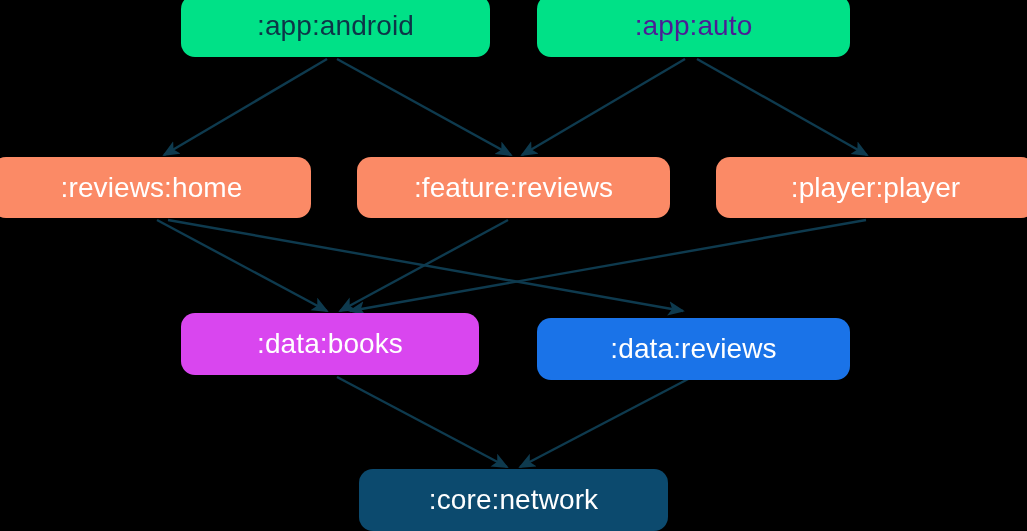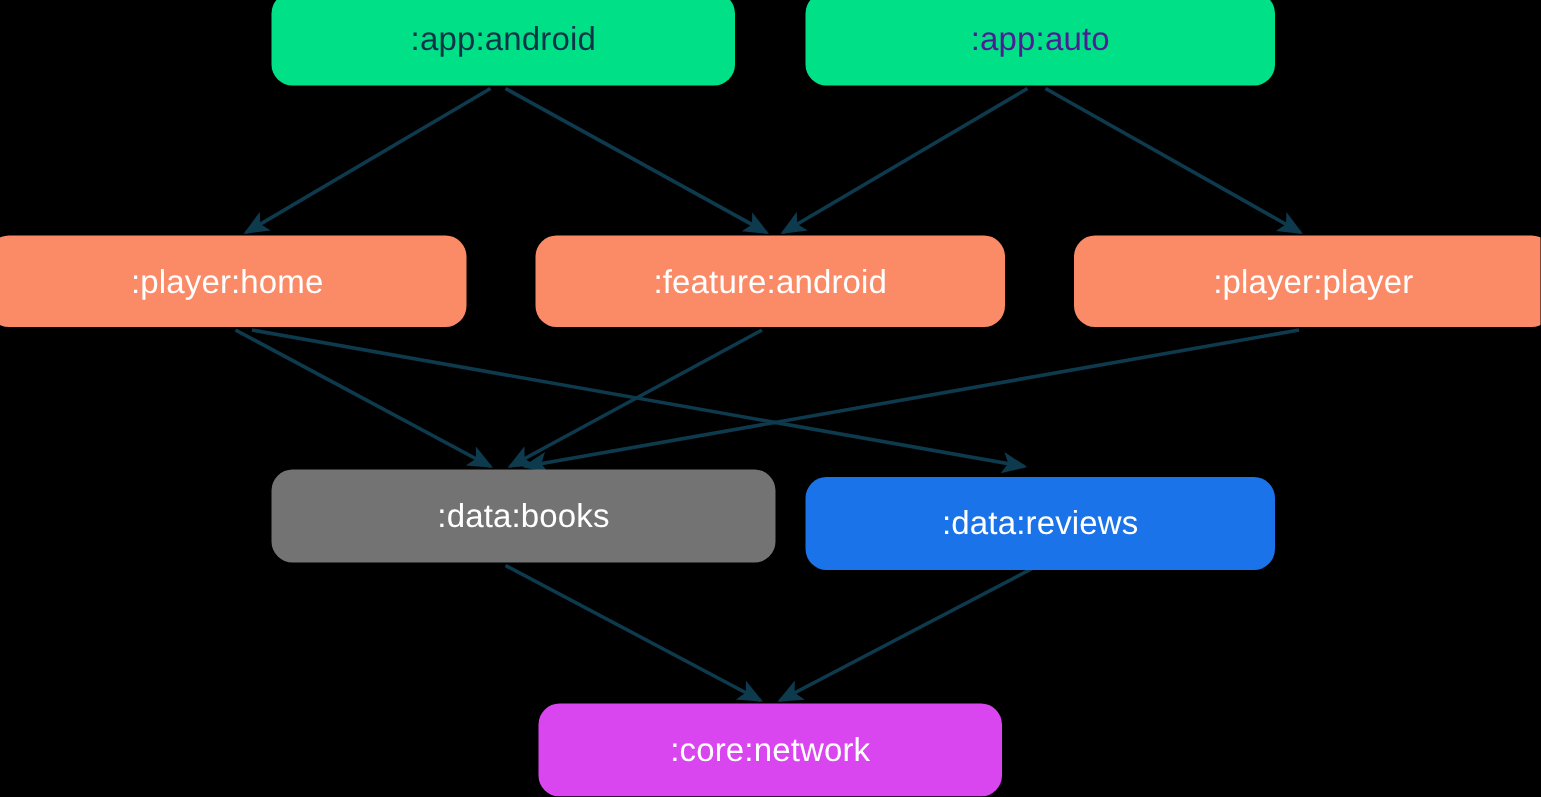--- a/index.html
+++ b/index.html
@@ -30,21 +30,21 @@
   .node {
     position: absolute;
     box-sizing: border-box;
     border-radius: 14px;
     display: flex;
     align-items: center;
     justify-content: center;
     z-index: 2;
   }
   .node-label {
-    font-size: 22px;
+    font-size: 28px;
     font-weight: 400;
     letter-spacing: 0.1px;
     white-space: nowrap;
     line-height: 1;
     user-select: none;
   }
 </style>
 </head>
 <body>
 
@@ -71,32 +71,32 @@
   </svg>
 
   <div id="nodes-group">
       <div class="node" style="left: 181px; top: -5px; width: 309px; height: 62px; background: rgb(0, 225, 135);">
         <span class="node-label" style="color: rgb(13, 53, 71);">:app:android</span>
       </div>
       <div class="node" style="left: 537px; top: -5px; width: 313px; height: 62px; background: rgb(0, 225, 135);">
         <span class="node-label" style="color: #4c1d95;">:app:auto</span>
       </div>
       <div class="node" style="left: -8px; top: 157px; width: 319px; height: 61px; background: rgb(251, 138, 102);">
-        <span class="node-label" style="color: rgb(255, 255, 255);">:player:home</span>
+        <span class="node-label" style="color: rgb(255, 255, 255);">:reviews:home</span>
       </div>
       <div class="node" style="left: 357px; top: 157px; width: 313px; height: 61px; background: rgb(251, 138, 102);">
-        <span class="node-label" style="color: rgb(255, 255, 255);">:feature:android</span>
+        <span class="node-label" style="color: rgb(255, 255, 255);">:feature:reviews</span>
       </div>
       <div class="node" style="left: 716px; top: 157px; width: 319px; height: 61px; background: rgb(251, 138, 102);">
         <span class="node-label" style="color: rgb(255, 255, 255);">:player:player</span>
       </div>
-      <div class="node" style="left: 181px; top: 313px; width: 336px; height: 62px; background: #737373; justify-content: center;">
+      <div class="node" style="left: 181px; top: 313px; width: 298px; height: 62px; background: #d946ef; justify-content: center;">
         <span class="node-label" style="color: rgb(255, 255, 255);">:data:books</span>
       </div>
       <div class="node" style="left: 537px; top: 318px; width: 313px; height: 62px; background: rgb(26, 115, 232);">
         <span class="node-label" style="color: rgb(255, 255, 255);">:data:reviews</span>
       </div>
-      <div class="node" style="left: 359px; top: 469px; width: 309px; height: 62px; background: #d946ef;">
+      <div class="node" style="left: 359px; top: 469px; width: 309px; height: 62px; background: #0c4a6e;">
         <span class="node-label" style="color: rgb(255, 255, 255);">:core:network</span>
       </div>
     </div>
 
 </div>
 
 </body></html>

